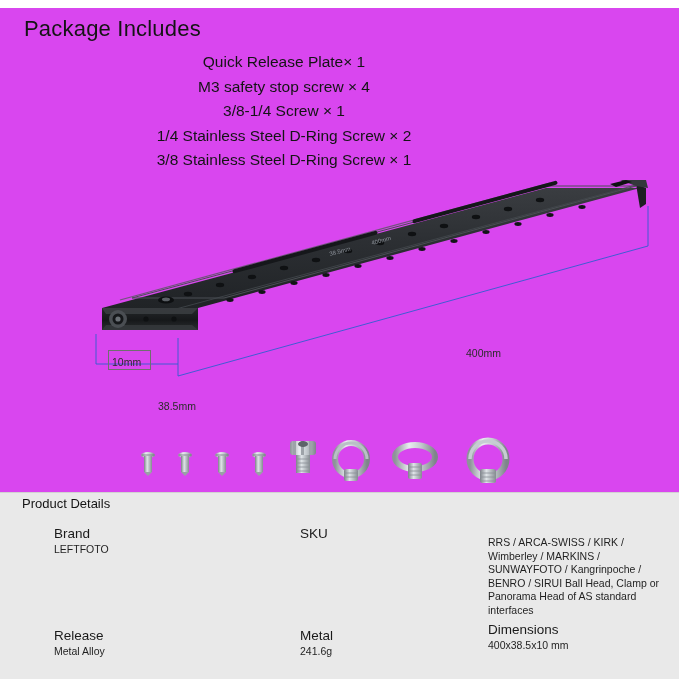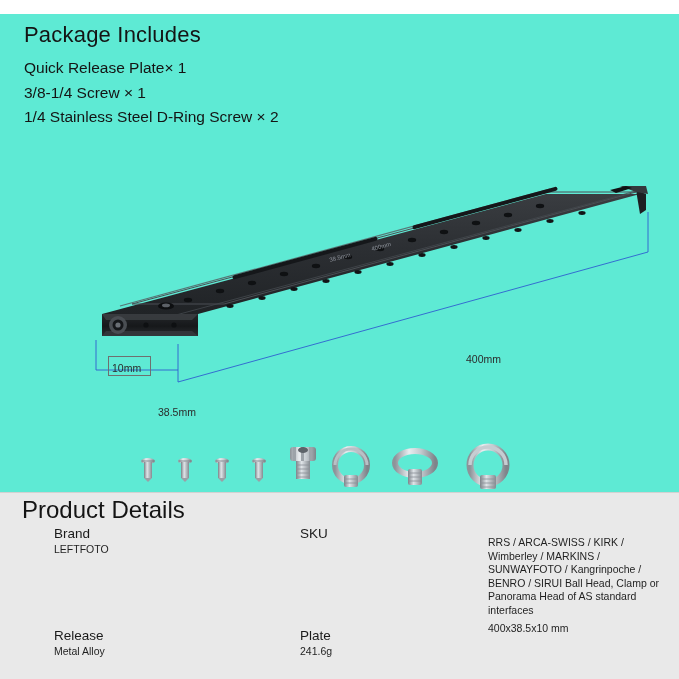--- a/index.html
+++ b/index.html
@@ -13,39 +13,40 @@
     font-family: "Liberation Sans", sans-serif;
     color: #1a1a1a;
     overflow: hidden;
     position: relative;
   }
 
   
   .package-section {
     position: absolute;
     left: 0;
-    top: 14px;
+    top: 8px;
     width: 679px;
     height: 492px;
-    background: #5eead4;
+    background: #d946ef;
   }
   .package-title {
     position: absolute;
     left: 24px;
     top: 8px;
     font-size: 22px;
     font-weight: normal;
     color: #141414;
     letter-spacing: 0.2px;
   }
   .package-list {
     position: absolute;
     left: 24px;
     top: 42px;
     width: 520px;
+    text-align: center;
   }
   .package-list .pkg-item {
     font-size: 15.5px;
     line-height: 24.5px;
     color: #141414;
     white-space: nowrap;
   }
 
   
   .product-figure {
@@ -102,21 +103,21 @@
     top: 492px;
     width: 679px;
     height: 187px;
     background: #e9e9e9;
     border-top: 1px solid #d2d2d2;
   }
   .details-title {
     position: absolute;
     left: 22px;
     top: 3px;
-    font-size: 24px;
+    font-size: 13px;
     color: #141414;
   }
   .details-grid {
     position: absolute;
     left: 0;
     top: 32px;
     width: 594px;
     height: 150px;
   }
   .col {
@@ -150,22 +151,24 @@
 </style>
 </head>
 <body>
 
 <div class="package-section">
 
   <div class="package-title">Package Includes</div>
 
   <div class="package-list">
     <div class="pkg-item">Quick Release Plate× 1</div>
+    <div class="pkg-item">M3 safety stop screw × 4</div>
     <div class="pkg-item">3/8-1/4 Screw × 1</div>
     <div class="pkg-item">1/4 Stainless Steel D-Ring Screw × 2</div>
+    <div class="pkg-item">3/8 Stainless Steel D-Ring Screw × 1</div>
   </div>
 
   <div class="product-figure">
 
     <div class="plate-wrap">
       <svg class="plate-svg" width="570" height="215" viewBox="0 0 570 215" xmlns="http://www.w3.org/2000/svg">
         <defs>
           <linearGradient id="topFace" x1="0" y1="0" x2="0" y2="1">
             <stop offset="0" stop-color="#3a3d41"></stop>
             <stop offset="0.45" stop-color="#2c2f33"></stop>
@@ -369,27 +372,28 @@
         <div class="field-label">Release</div>
         <div class="field-value">Metal Alloy</div>
       </div>
     </div>
 
     <div class="col col-2">
       <div class="field row-a">
         <div class="field-label">SKU</div>
       </div>
       <div class="field row-b">
-        <div class="field-label">Plate</div>
+        <div class="field-label">Metal</div>
         <div class="field-value">241.6g</div>
       </div>
     </div>
 
     <div class="col col-3">
       <div class="field row-a">
         <div class="field-value compat">RRS / ARCA-SWISS / KIRK / Wimberley / MARKINS / SUNWAYFOTO / Kangrinpoche / BENRO / SIRUI Ball Head, Clamp or Panorama Head of AS standard interfaces</div>
       </div>
       <div class="field row-b-right">
+        <div class="field-label">Dimensions</div>
         <div class="field-value">400x38.5x10 mm</div>
       </div>
     </div>
   </div>
 </div>
 
 </body></html>

